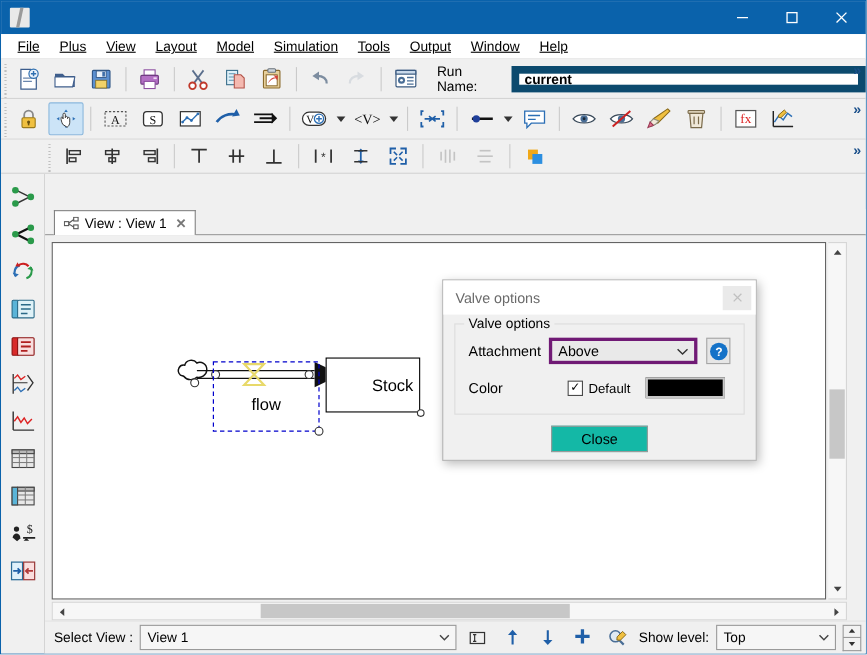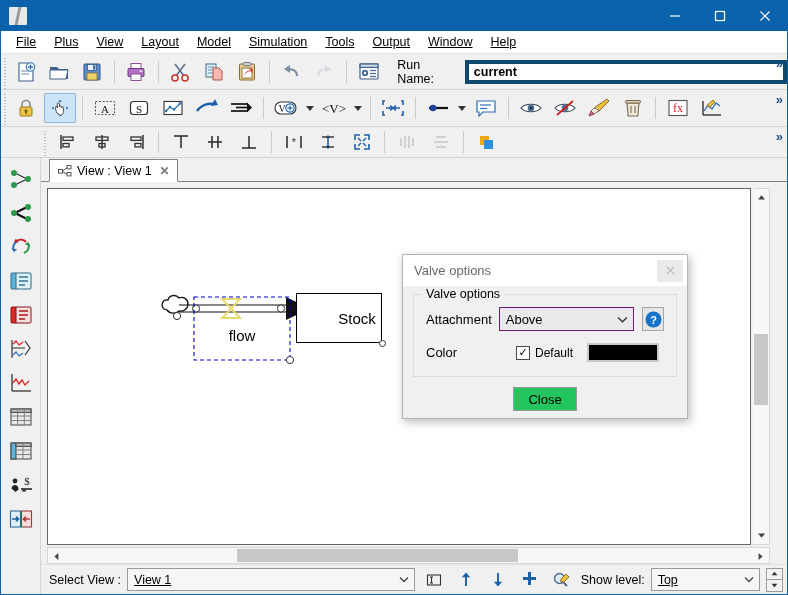--- a/index.html
+++ b/index.html
@@ -79,21 +79,21 @@
   .tool.disabled { opacity: .42; }
   .tsep { width: 1px; height: 22px; background: #cacaca; margin: 0 5px; }
   .tool-sm { width: 14px; height: 28px; display:flex; align-items:center; justify-content:center; }
   .caret-dn { width:0;height:0;border-left:4px solid transparent;border-right:4px solid transparent;border-top:5px solid #333; }
   .chev-more {
     position: absolute; right: 4px; top: 2px; color: #1a4f8a;
     font-size: 13px; font-weight: bold;
   }
   .runname-lbl { font-size: 12.5px; margin: 0 6px 0 12px; }
   .runname-box {
-    height: 24px; background: #fff; border: 4px solid #0c4a6e;
+    height: 24px; background: #fff; border: 7px solid #0c4a6e;
     display: flex; align-items: center; padding: 0 5px;
     font-weight: bold; font-size: 12.5px; width: 330px;
   }
 
   
   .body { flex: 1 1 auto; display: flex; min-height: 0; }
   .sidebar {
     width: 40px; flex: 0 0 40px; background: #f0f0f0;
     border-right: 1px solid #d4d4d4;
     display: flex; flex-direction: column; align-items: center;
@@ -101,21 +101,21 @@
   }
   .sbtool {
     width: 34px; height: 34px; display: flex; align-items: center;
     justify-content: center; border: 1px solid transparent; border-radius: 2px;
   }
 
   .client { flex: 1 1 auto; display: flex; flex-direction: column; min-width: 0; background: #f0f0f0; }
 
   
   .tabstrip { height: 24px; flex: 0 0 24px; display: flex; align-items: flex-end;
-              padding-left: 8px; background: #f0f0f0; border-bottom: 1px solid #828282; }
+              padding-left: 8px; background: #f0f0f0; border-bottom: 1px solid #828282; margin-top: 32px; }
   .tab {
     height: 23px; display: flex; align-items: center; gap: 5px;
     padding: 0 7px 0 8px; background: #fff;
     border: 1px solid #828282; border-bottom: 1px solid #fff;
     font-size: 12.5px; position: relative; top: 1px;
   }
   .tab-x { color: #777; font-size: 12px; font-weight: bold; padding-left: 3px; }
 
   
   .canvas-wrap {
@@ -157,21 +157,21 @@
     flex: 0 0 30px; height: 30px; display: flex; align-items: center;
     background: #f0f0f0; padding: 0 4px 0 8px; gap: 6px;
     border-top: 1px solid #e0e0e0;
   }
   .bb-label { font-size: 12.5px; white-space: nowrap; }
   .combo {
     height: 23px; border: 1px solid #9a9a9a; background: #f6f6f6;
     display: flex; align-items: center; padding: 0 0 0 6px;
     font-size: 12.5px; color: #000;
   }
-  .combo .cb-text { flex: 1 1 auto; overflow: hidden; white-space: nowrap; text-decoration: underline; }
+  .combo .cb-text { flex: 1 1 auto; overflow: hidden; white-space: nowrap; }
   .combo .cb-arrow {
     width: 20px; display: flex; align-items: center; justify-content: center;
     color: #4a4a4a; font-size: 11px;
   }
   .bb-icon {
     width: 26px; height: 24px; display: flex; align-items: center;
     justify-content: center; border: 1px solid transparent; border-radius: 2px;
   }
   .spinner { display: flex; flex-direction: column; width: 17px; height: 24px; }
   .spin-b {
@@ -213,39 +213,39 @@
   .dlg-body { flex: 1 1 auto; padding: 8px 10px 0 10px; }
   .grpbox { border: 1px solid #dcdcdc; padding: 12px 12px 14px 12px; position: relative; }
   .grp-legend {
     position: absolute; top: -8px; left: 8px; background: #f0f0f0;
     padding: 0 4px; font-size: 12.5px; color: #000;
   }
   .row { display: flex; align-items: center; }
   .row + .row { margin-top: 12px; }
   .row-lbl { width: 80px; font-size: 13px; }
   .dlg-combo {
-    width: 148px; height: 24px; border: 1px solid #701a75; background: #e9e9e9;
+    width: 148px; height: 24px; border: 3px solid #701a75; background: #e9e9e9;
     display: flex; align-items: center; padding-left: 6px; font-size: 13px;
   }
   .dlg-combo .cb-arrow { margin-left: auto; width: 22px; display: flex;
     align-items: center; justify-content: center; color: #333; font-size: 11px; }
   .helpbtn {
     width: 24px; height: 24px; margin-left: 8px; border: 1px solid #a6a6a6;
     background: #e6e6e6; display: flex; align-items: center; justify-content: center;
   }
   .chk-wrap { display: flex; align-items: center; gap: 5px; margin-left: 10px; }
   .chkbox {
     width: 14px; height: 14px; border: 1px solid #4a4a4a; background: #fff;
     display: flex; align-items: center; justify-content: center;
     font-size: 11px; color: #000; line-height: 1;
   }
   .swatch { width: 72px; height: 19px; border: 2px solid #c8c8c8; margin-left: 14px; }
   .dlg-foot { flex: 0 0 44px; display: flex; align-items: center; justify-content: center; }
   .closebtn {
-    width: 64px; height: 24px; border: 1px solid #9a9a9a; background: #22c55e;
+    width: 88px; height: 24px; border: 1px solid #9a9a9a; background: #14b8a6;
     display: flex; align-items: center; justify-content: center; font-size: 13px;
   }
 </style>
 </head>
 <body>
 
 <div id="app">
 
   <div class="titlebar">
     <div class="tb-logo"></div>

